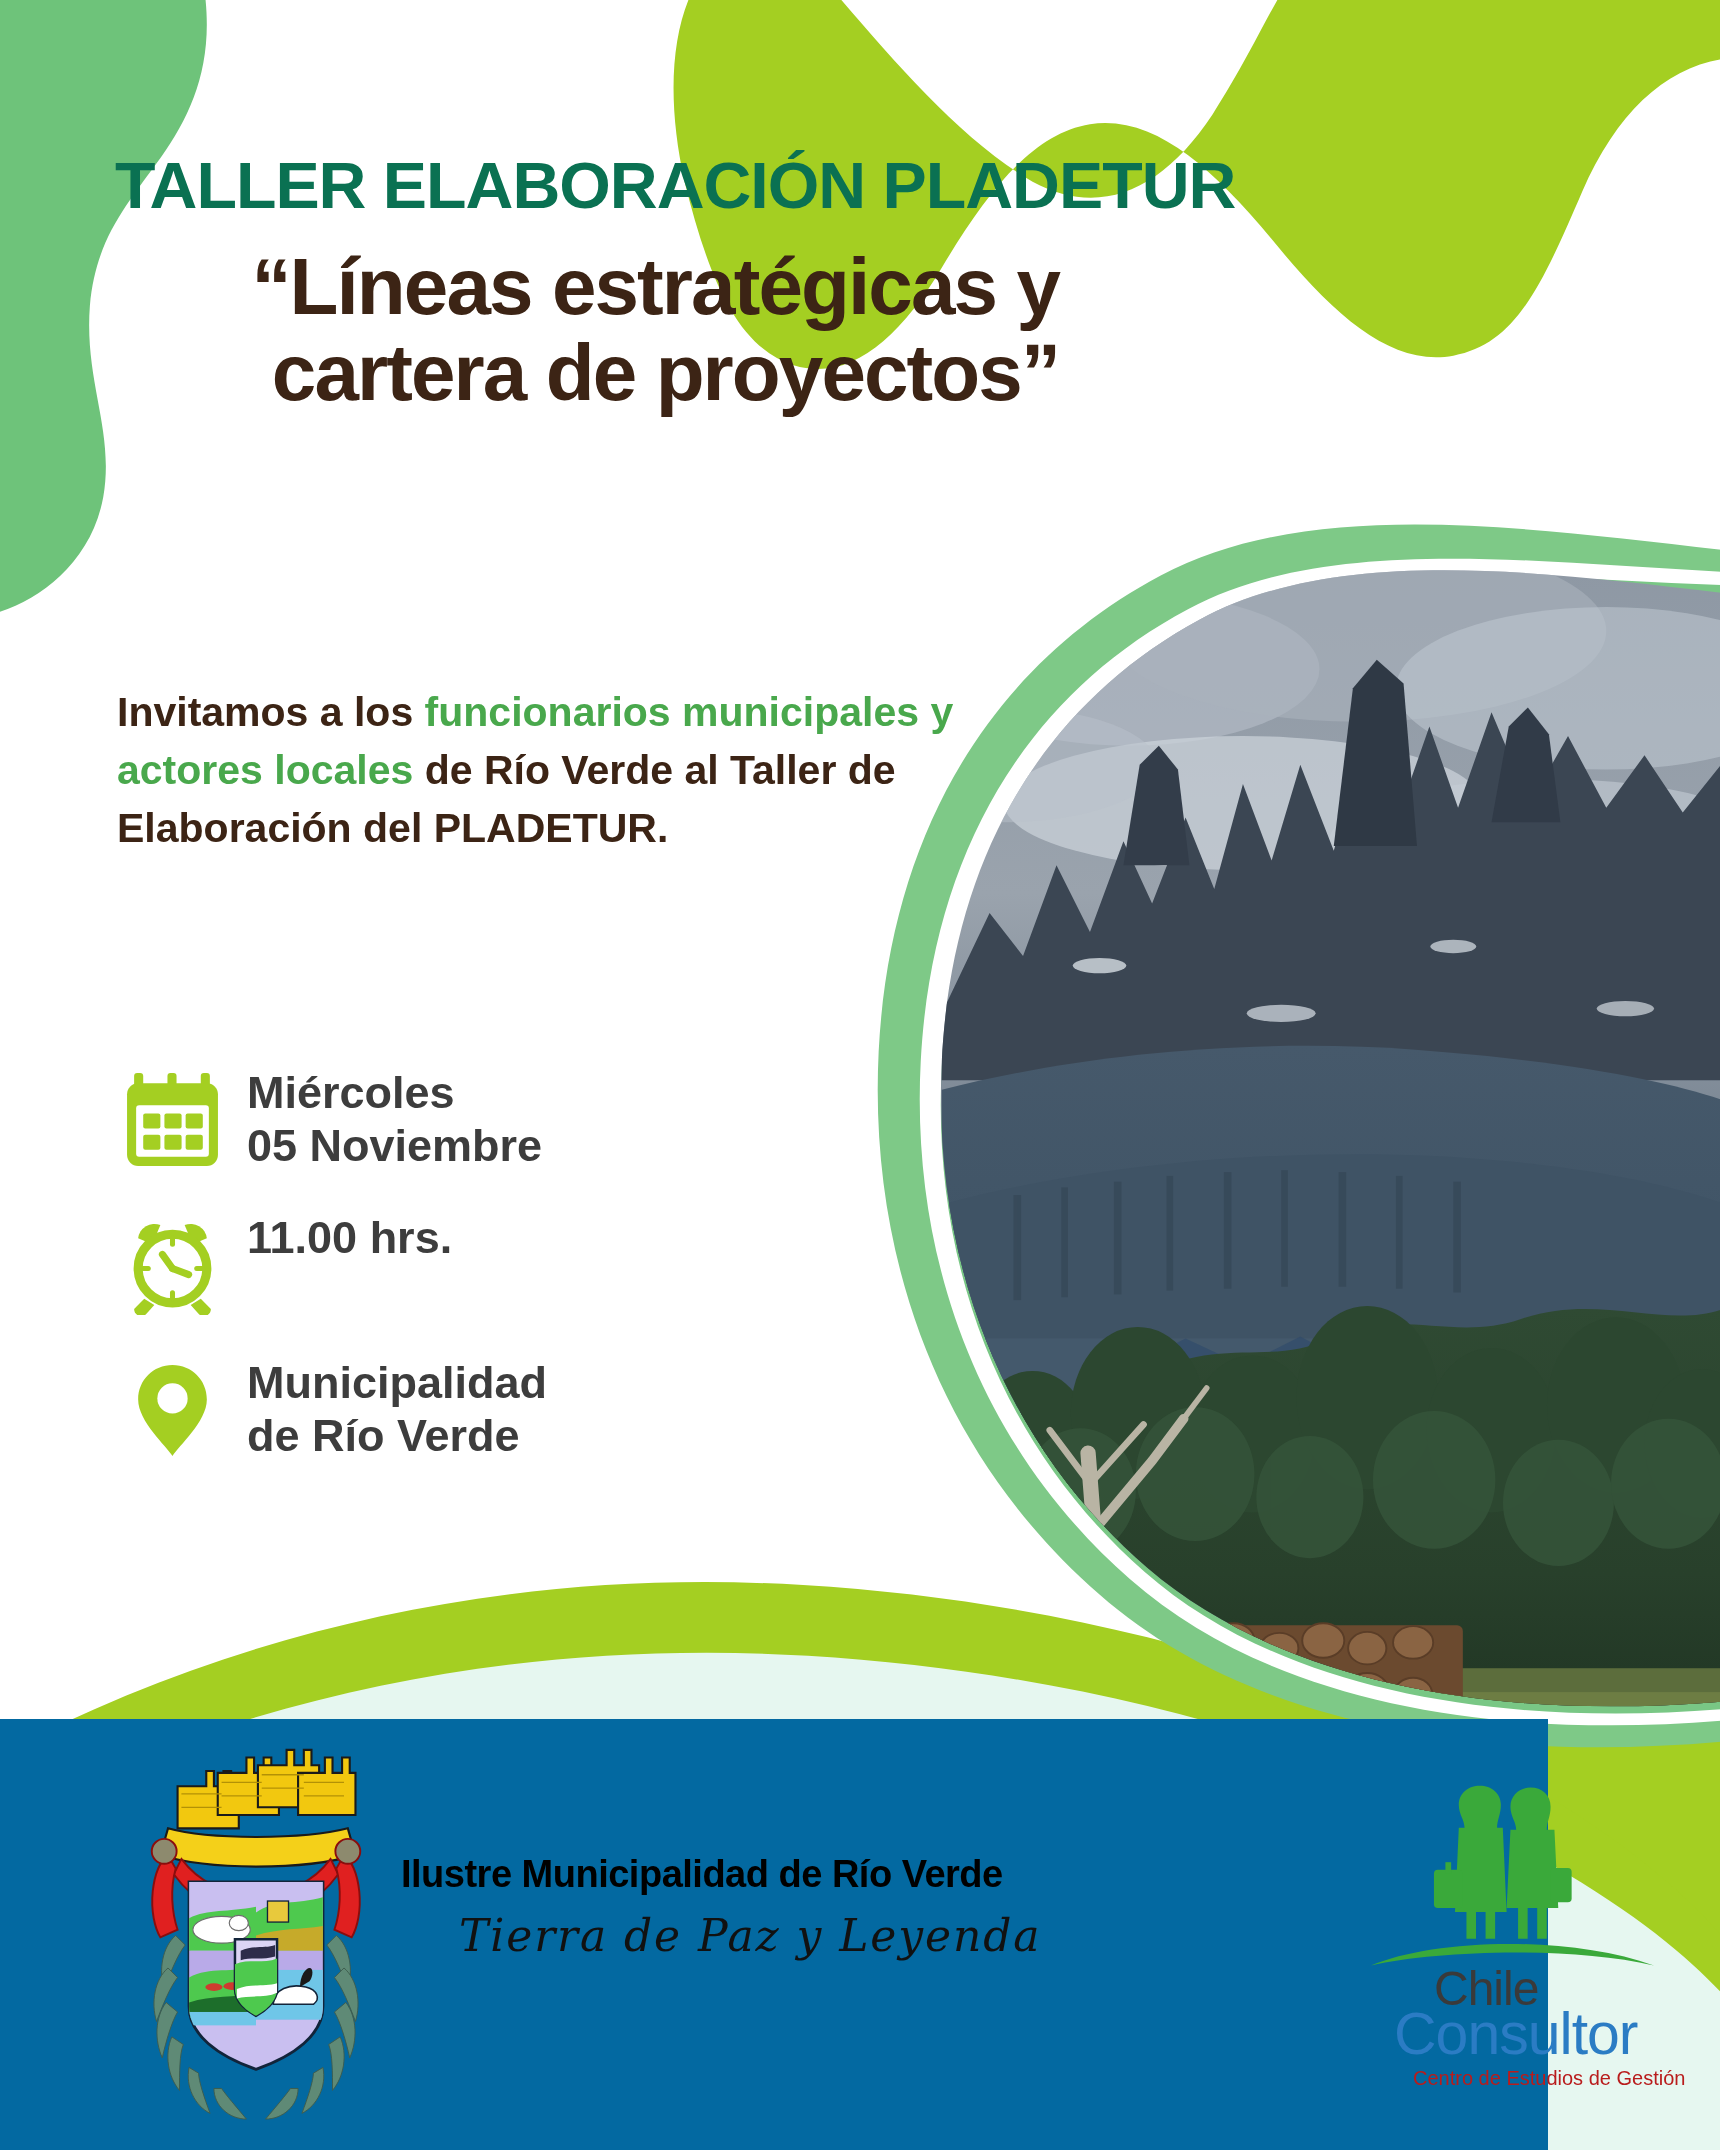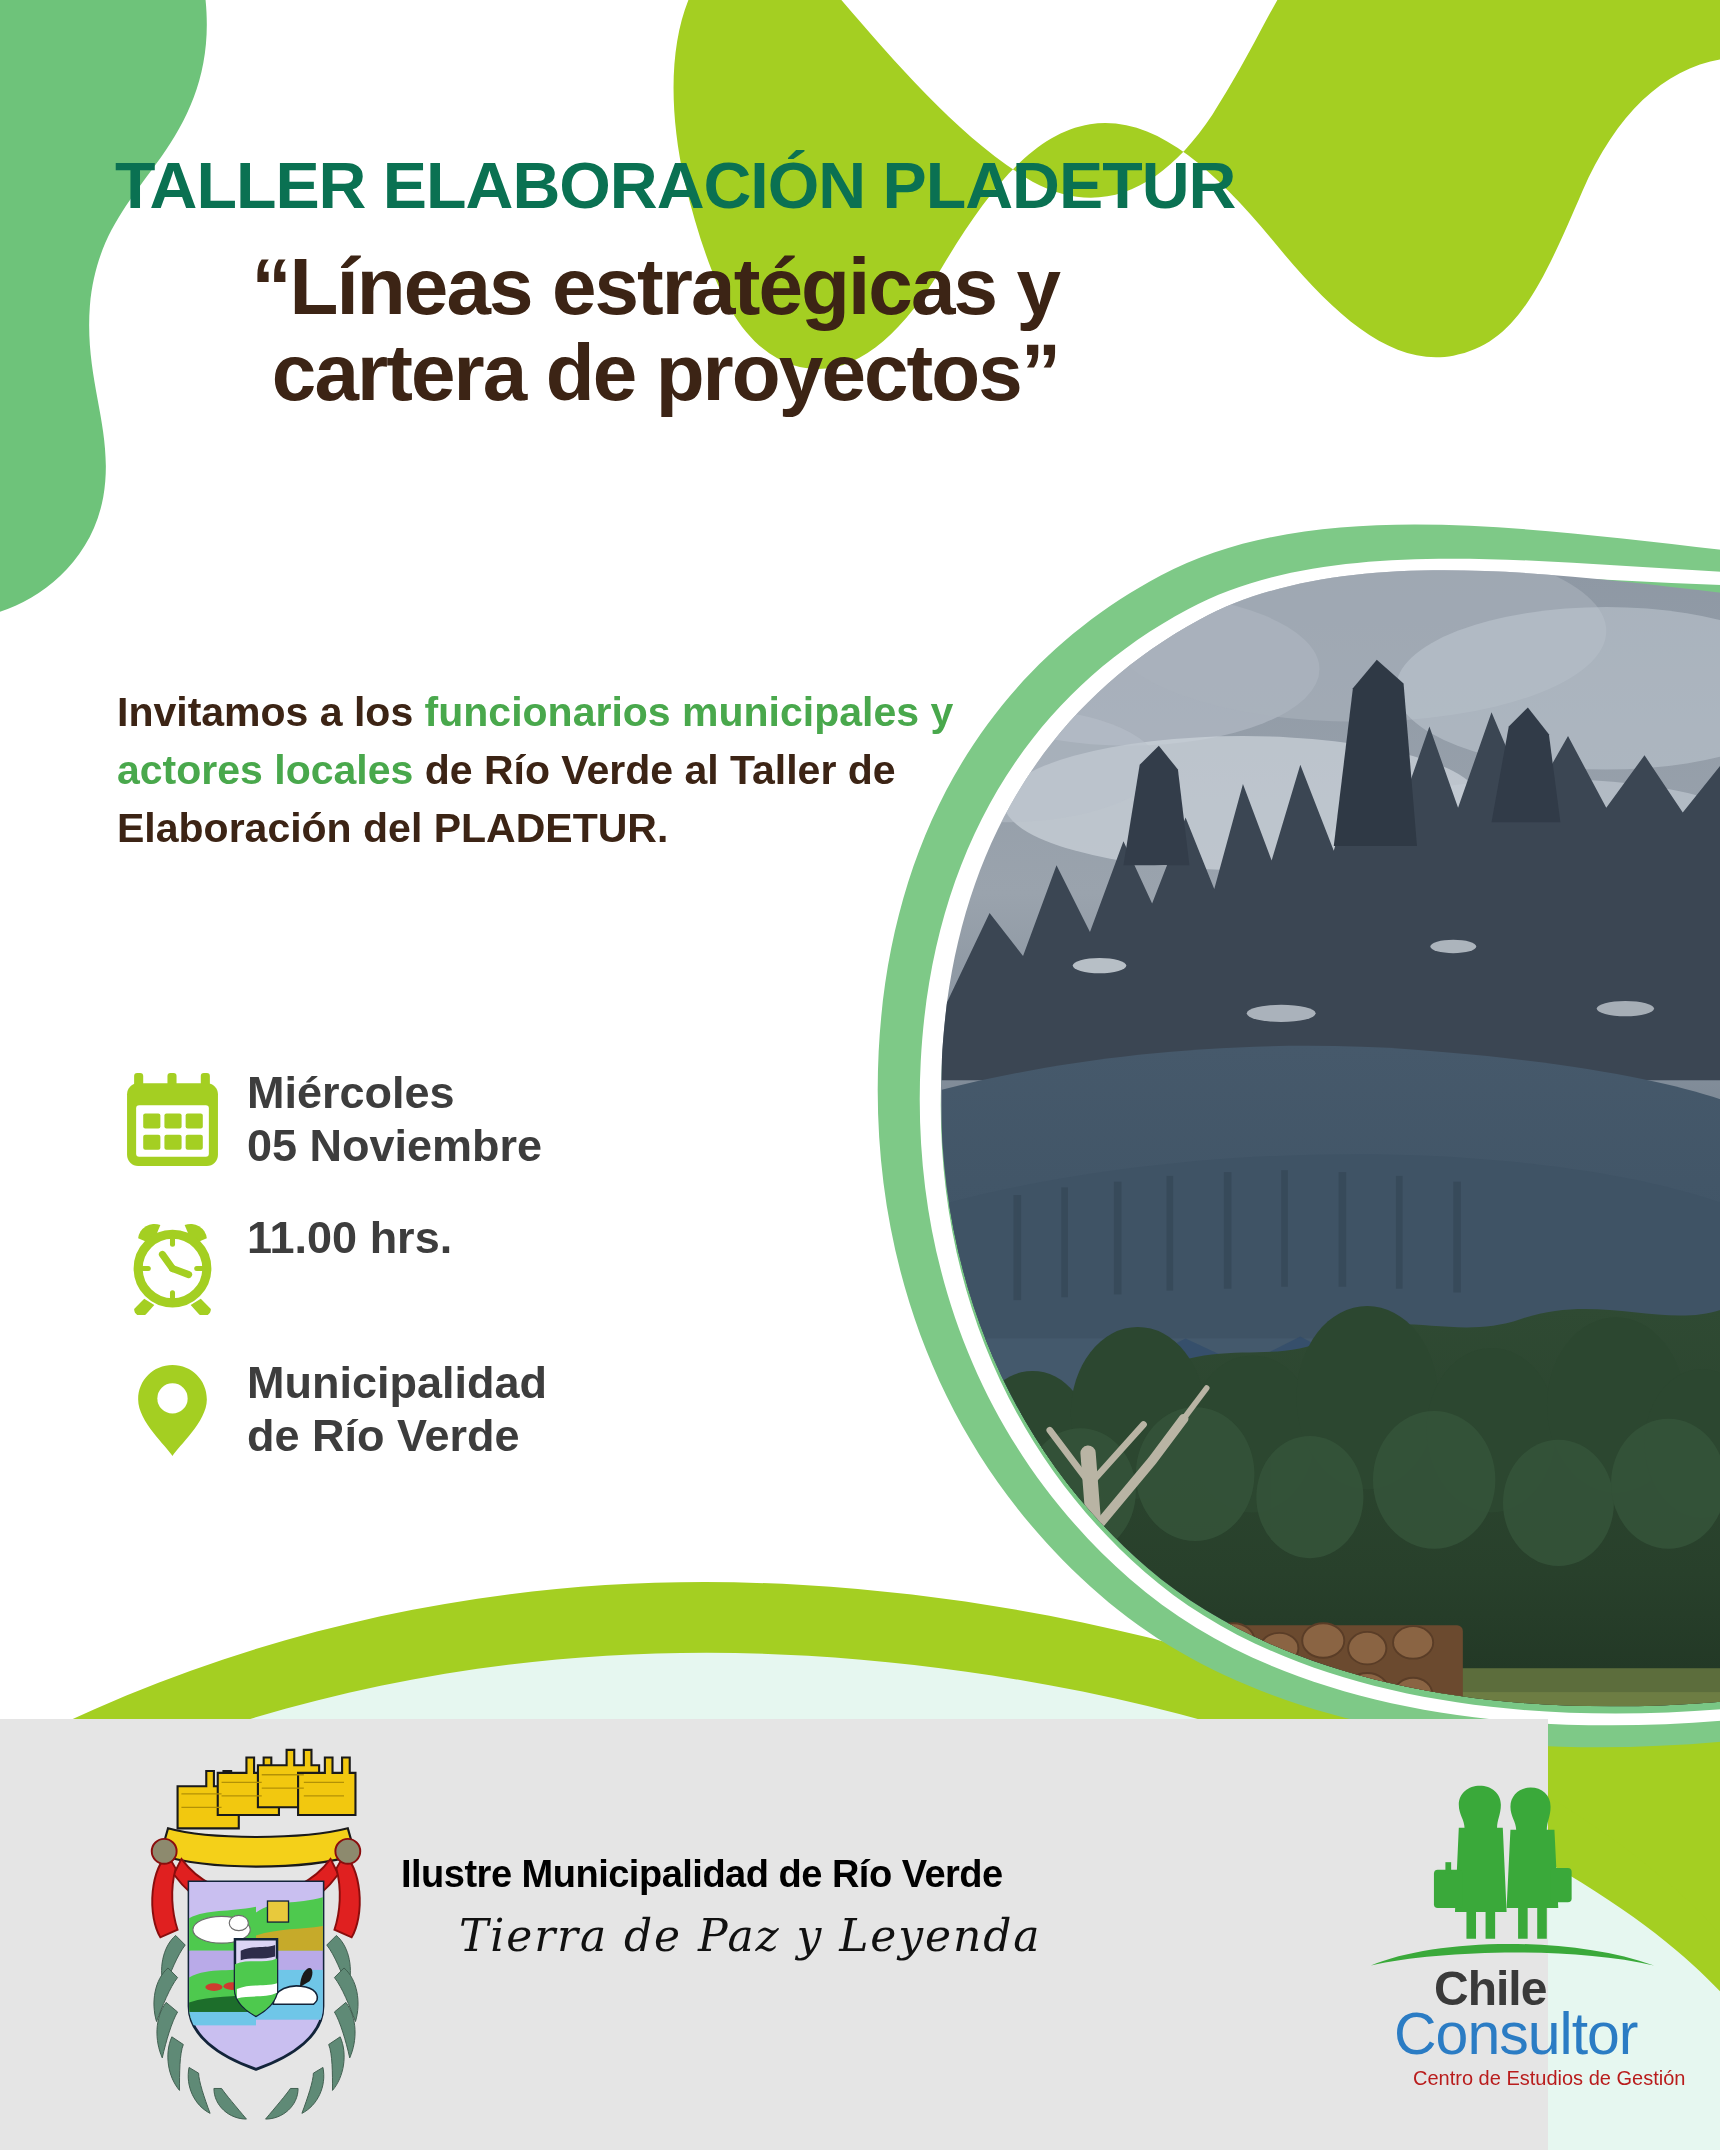--- a/index.html
+++ b/index.html
@@ -61,40 +61,40 @@
   .info-icon { width:107px; min-width:107px; height:107px; display:flex; align-items:center; justify-content:center; }
   .info-text {
     font-size:45px; font-weight:bold; color:#3d3d3d;
     line-height:1.18; margin-left:21px;
   }
 
   
   .footer {
     position:absolute; left:0; bottom:0;
     width:1548px; height:432px;
-    background:#e5e5e5;
+    background:#0369a1;
     overflow:hidden;
   }
   .muni-name {
     position:absolute; left:401px; top:134px;
     font-size:38px; font-weight:bold; color:#000;
     letter-spacing:-0.5px; white-space:nowrap;
   }
   .muni-slogan {
     position:absolute; left:459px; top:191px;
     font-size:44px; color:#111;
     font-family:"DejaVu Serif", serif;
     font-style:italic;
     letter-spacing:1.9px;
     white-space:nowrap;
   }
   .cc-chile {
     position:absolute; left:1434px; top:1961px;
     font-size:48px; color:#3a3a3a;
-    font-weight:bold; letter-spacing:-1px;
+    font-weight:normal; letter-spacing:-1px;
   }
   .cc-consultor {
     position:absolute; left:1394px; top:2000px;
     font-size:59px; color:#2b7cc4;
     font-weight:normal; letter-spacing:-1px;
   }
   .cc-sub {
     position:absolute; left:1413px; top:2067px;
     font-size:20px; color:#b91c1c;
     letter-spacing:0px;

